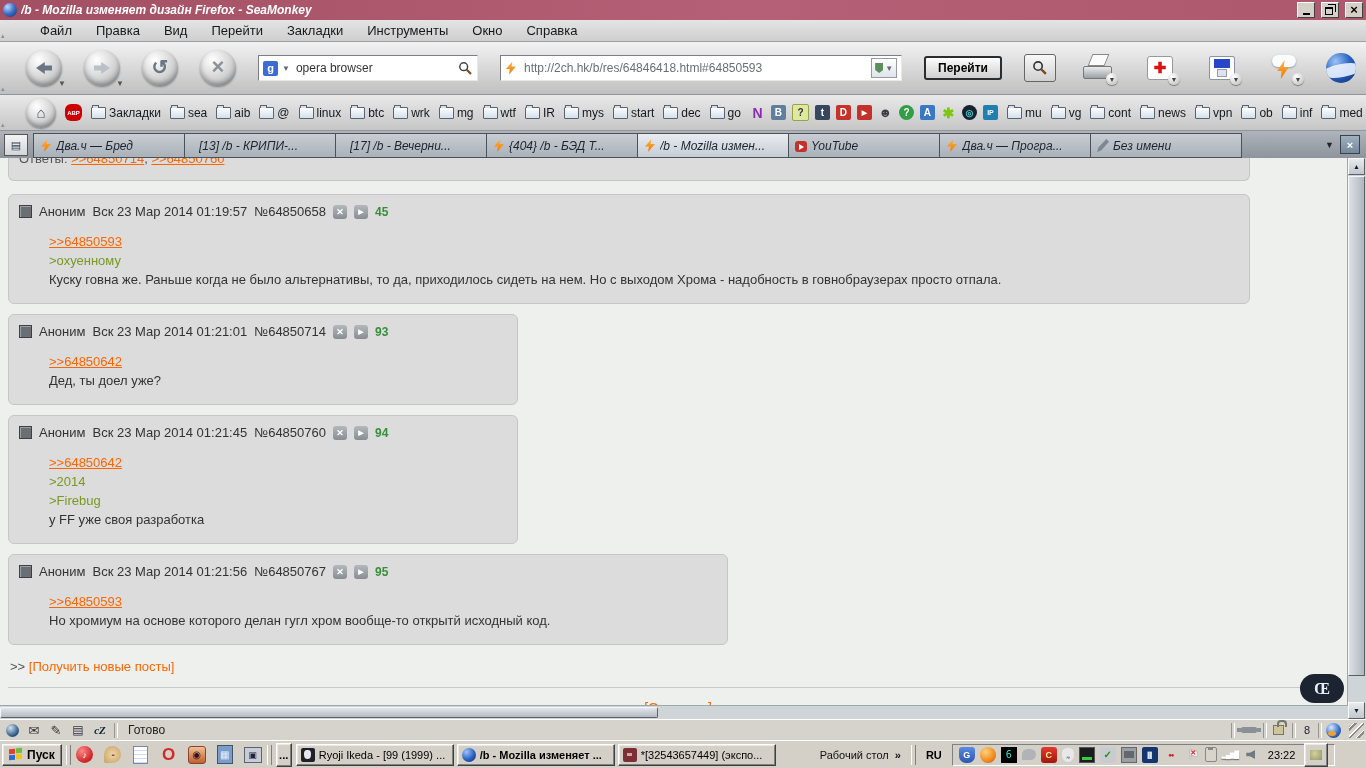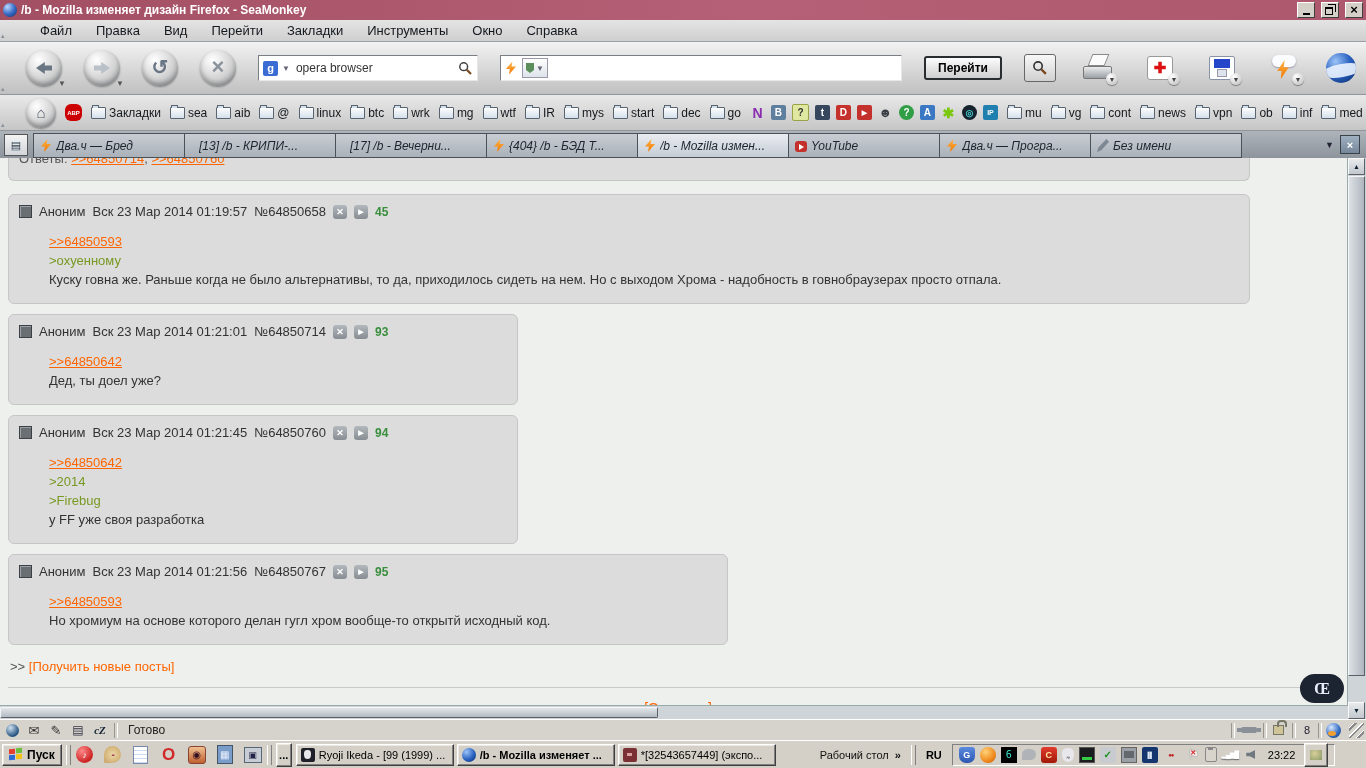--- a/index.html
+++ b/index.html
@@ -3,21 +3,21 @@
 <meta charset="utf-8">
 <style>
   html,body{margin:0;padding:0;background:#444}
   #screen{position:relative;width:1366px;height:768px;overflow:hidden;background:#eef0ee;
           font-family:"Liberation Sans",sans-serif;-webkit-font-smoothing:antialiased}
   .row{position:absolute;left:0;right:0;box-sizing:border-box}
 
   
   #titlebar{top:0;height:20px;background:linear-gradient(90deg,#a34f63,#b56076 55%,#ad586c);
             display:flex;align-items:center;padding:0 3px;gap:4px}
-  .title-text{color:#fff;font-weight:bold;font-size:12px;flex:1;white-space:nowrap;overflow:hidden}
+  .title-text{color:#fff;font-weight:bold;font-size:12px;font-style:italic;flex:1;white-space:nowrap;overflow:hidden}
   .wbtn{width:16px;height:14px;background:#d4d0c8;border:1px solid;border-color:#fff #404040 #404040 #fff;
         display:flex;align-items:center;justify-content:center;margin-left:2px;font-size:10px;line-height:1}
   .wbtn-min::before{content:"";width:7px;border-bottom:2px solid #000;margin-top:7px}
   .wbtn-restore::before{content:"";width:6px;height:5px;border:1px solid #000;border-top-width:2px;
         box-shadow:2px -2px 0 -0px #d4d0c8,3px -3px 0 #000;margin:2px 0 0 -2px}
   .wbtn-close::before{content:"×";font-weight:bold;font-size:13px;margin-top:-2px}
   .sm-mini{width:14px;height:14px;border-radius:50%;flex:none;
            background:radial-gradient(circle at 32% 28%,#bcd8ff 0%,#3a6ec8 50%,#0a2a6a 100%)}
 
   
@@ -338,20 +338,21 @@
       <span class="gbadge">g</span>
       <span class="tinycaret">▼</span>
       <input value="opera browser" style="">
       <svg width="15" height="15" viewBox="0 0 15 15">
         <circle cx="5.7" cy="5.7" r="3.9" fill="none" stroke="#444" stroke-width="1.5"></circle>
         <line x1="8.8" y1="8.8" x2="13" y2="13" stroke="#7a4a20" stroke-width="2.2"></line>
       </svg>
     </span>
     <span id="urlbox" class="sunken">
       <span class="tabicon lightning favicon-bolt"></span>
+      <input value="http://2ch.hk/b/res/64846418.html#64850593" style="">
       <span class="url-chip">
         <span class="tagshape"></span>
         <span class="tinycaret">▼</span>
       </span>
     </span>
     <button id="gobtn">Перейти</button>
     <span class="sqbtn">
       <svg width="16" height="16" viewBox="0 0 15 15">
         <circle cx="5.7" cy="5.7" r="3.9" fill="none" stroke="#333" stroke-width="1.5"></circle>
         <line x1="8.8" y1="8.8" x2="13" y2="13" stroke="#7a4a20" stroke-width="2.2"></line>

